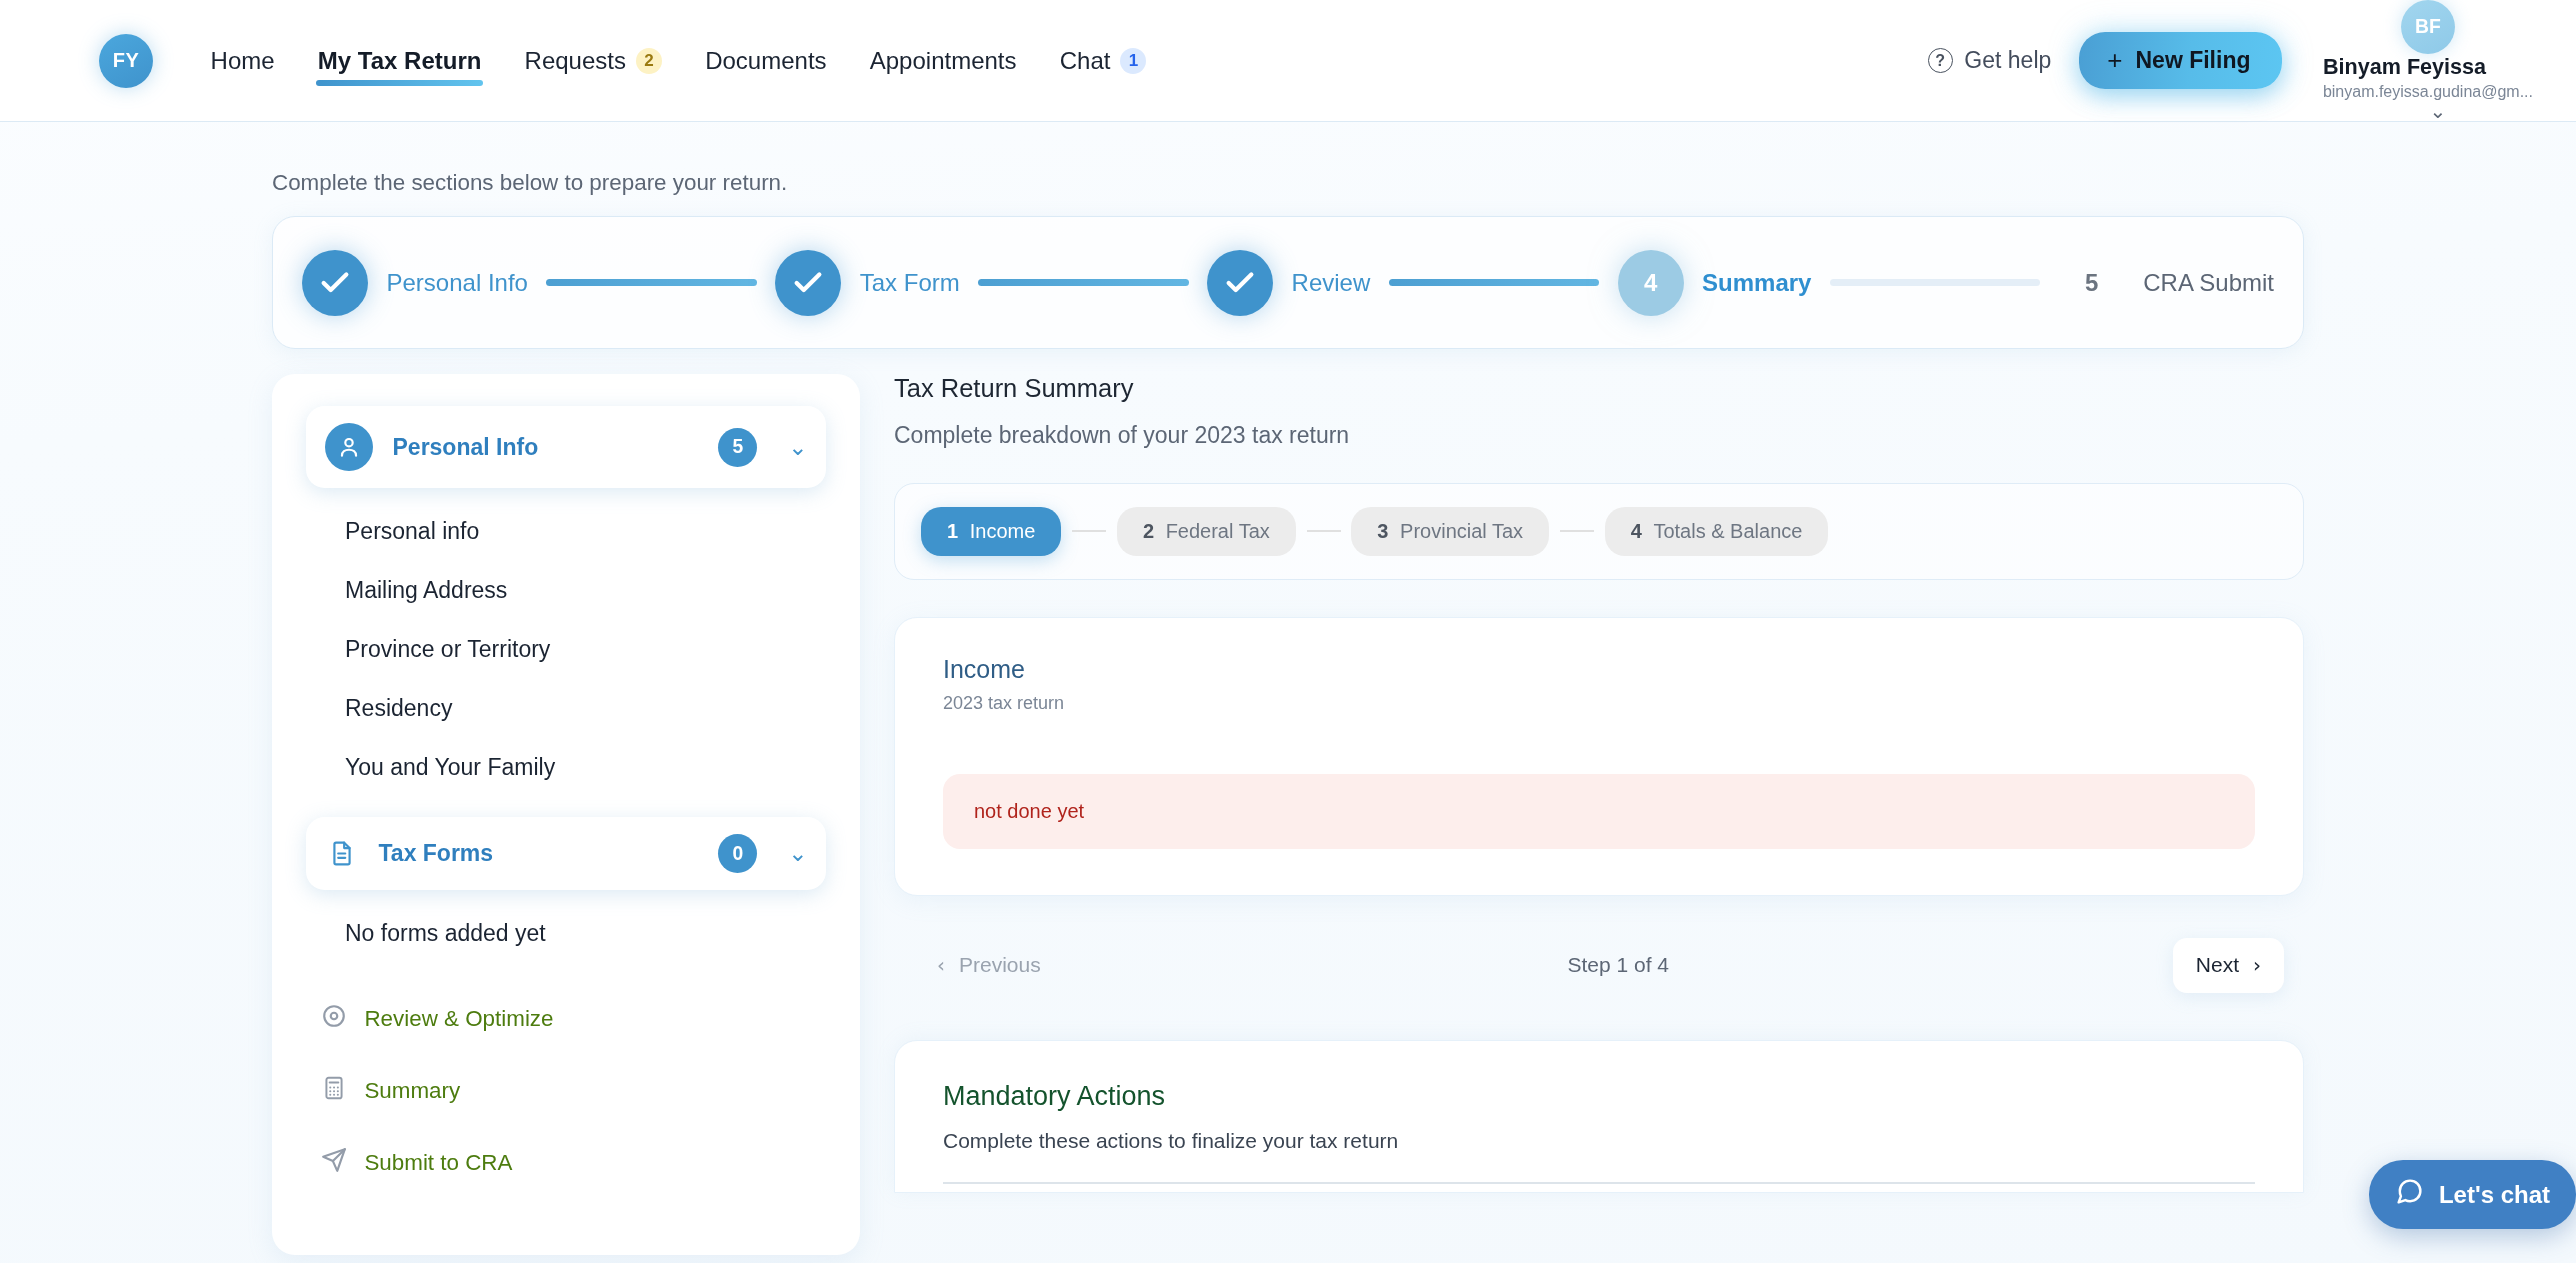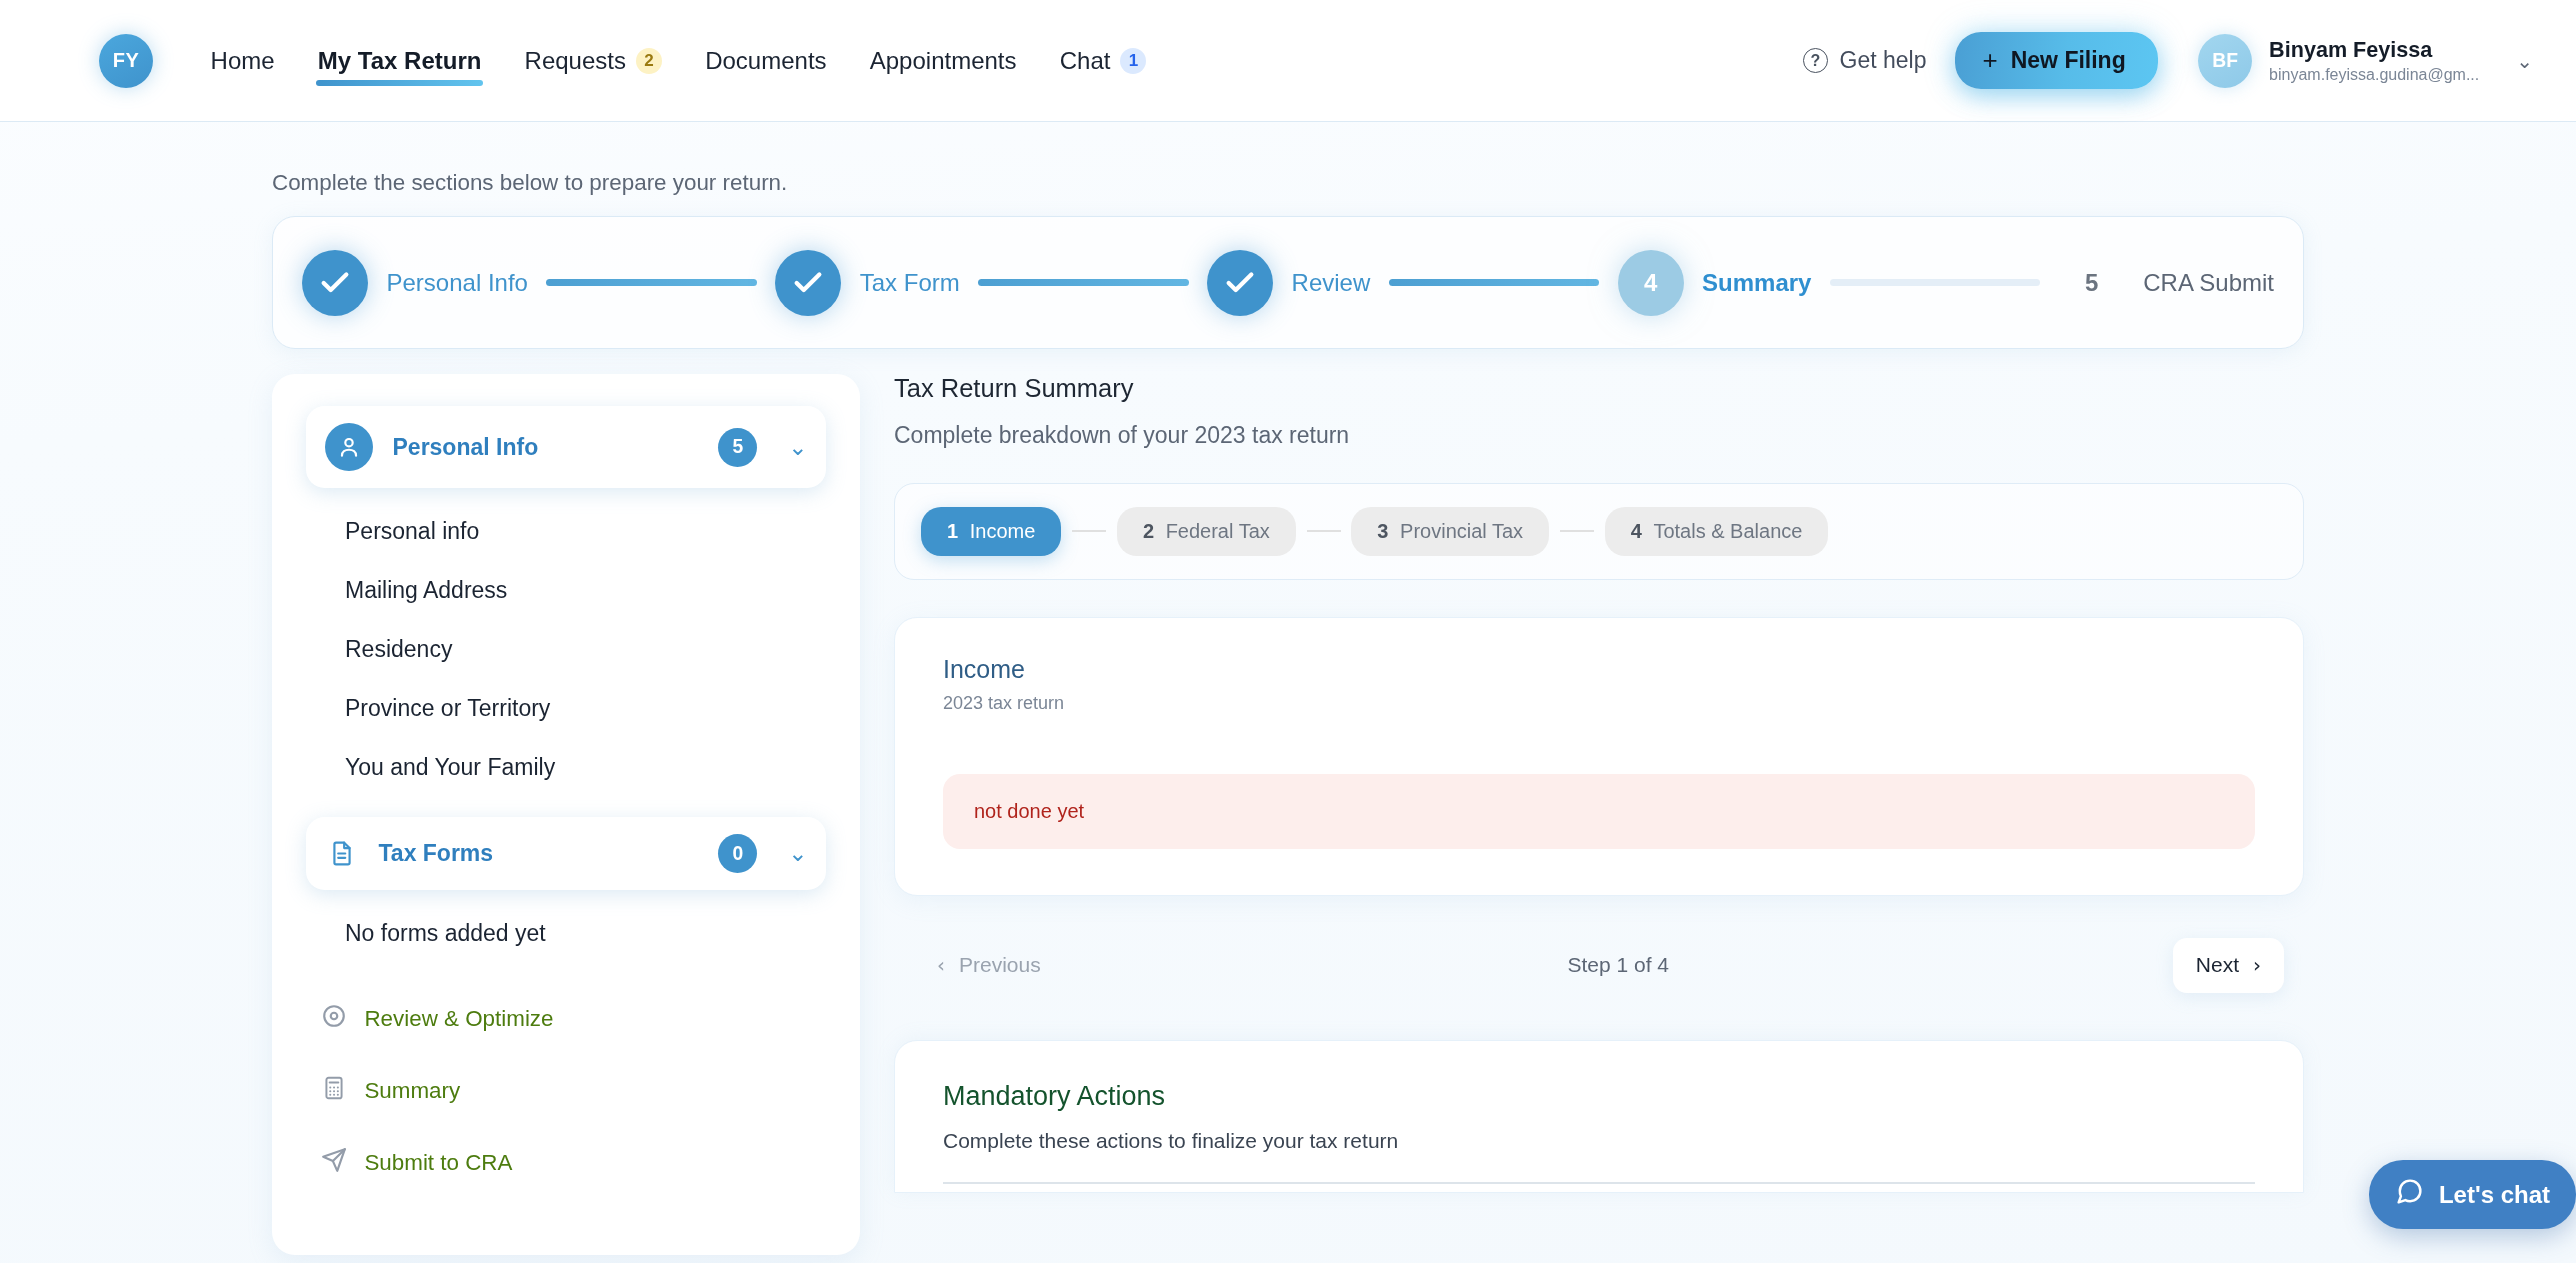--- a/index.html
+++ b/index.html
@@ -72,21 +72,21 @@
   .btn-newfiling {
     display:flex; align-items:center; gap:13px;
     background: linear-gradient(95deg,#4a9fd4 0%, #57bce9 55%, #5cc6f2 100%);
     color:#0f1722; font-weight:700; font-size:23px;
     border:none; border-radius: 26px;
     padding: 15.4px 32px 15.4px 28px;
     box-shadow: 0 7.7px 23px rgba(80,180,230,0.45), 0 0 31px rgba(110,200,240,0.35);
     cursor:pointer; white-space:nowrap;
   }
   .btn-newfiling .plus { font-size:26px; font-weight:400; line-height:.8; }
-  .user-chip { display:flex; align-items:center; gap:17px; cursor:pointer; margin-left: 12.4px;}
+  .user-chip { display:flex; align-items:center; cursor:pointer; margin-left: 12.4px; flex-direction: column;}
   .user-avatar {
     width:54px;height:54px;border-radius:50%;
     background:linear-gradient(150deg,#a2d6ef 0%, #8ec9e8 100%);
     color:#fff;font-size:19.3px;font-weight:700;
     display:flex;align-items:center;justify-content:center;
     box-shadow: 0 0 17px rgba(150,205,235,0.45);
     flex:0 0 auto;
   }
   .user-text { display:flex; flex-direction:column; gap:3.9px; }
   .user-name { font-size:21.6px; color:#141c28; font-weight:700; white-space:nowrap;}
@@ -371,22 +371,22 @@
               <path d="M5.5 20c0-3.6 2.9-5.5 6.5-5.5s6.5 1.9 6.5 5.5"></path>
             </svg>
         </div>
         <div class="sec-title">Personal Info</div>
         <div class="sec-count">5</div>
         <div class="sec-chev">⌄</div>
       </div>
 
       <div class="sub-item">Personal info</div>
       <div class="sub-item">Mailing Address</div>
+      <div class="sub-item">Province or Territory</div>
       <div class="sub-item">Residency</div>
-      <div class="sub-item">Province or Territory</div>
       <div class="sub-item">You and Your Family</div>
 
       <div class="section-head" style="margin-top:20px;">
         <div class="sec-icon-plain">
           <svg viewBox="0 0 24 24" fill="none" stroke="#3f93cc" stroke-width="2" stroke-linecap="round" stroke-linejoin="round">
               <path d="M14 2H6.5A1.5 1.5 0 0 0 5 3.5v17A1.5 1.5 0 0 0 6.5 22h11a1.5 1.5 0 0 0 1.5-1.5V7z"></path>
               <polyline points="14 2 14 7 19 7"></polyline>
               <line x1="8.5" y1="12" x2="15" y2="12"></line>
               <line x1="8.5" y1="16" x2="15" y2="16"></line>
             </svg>

